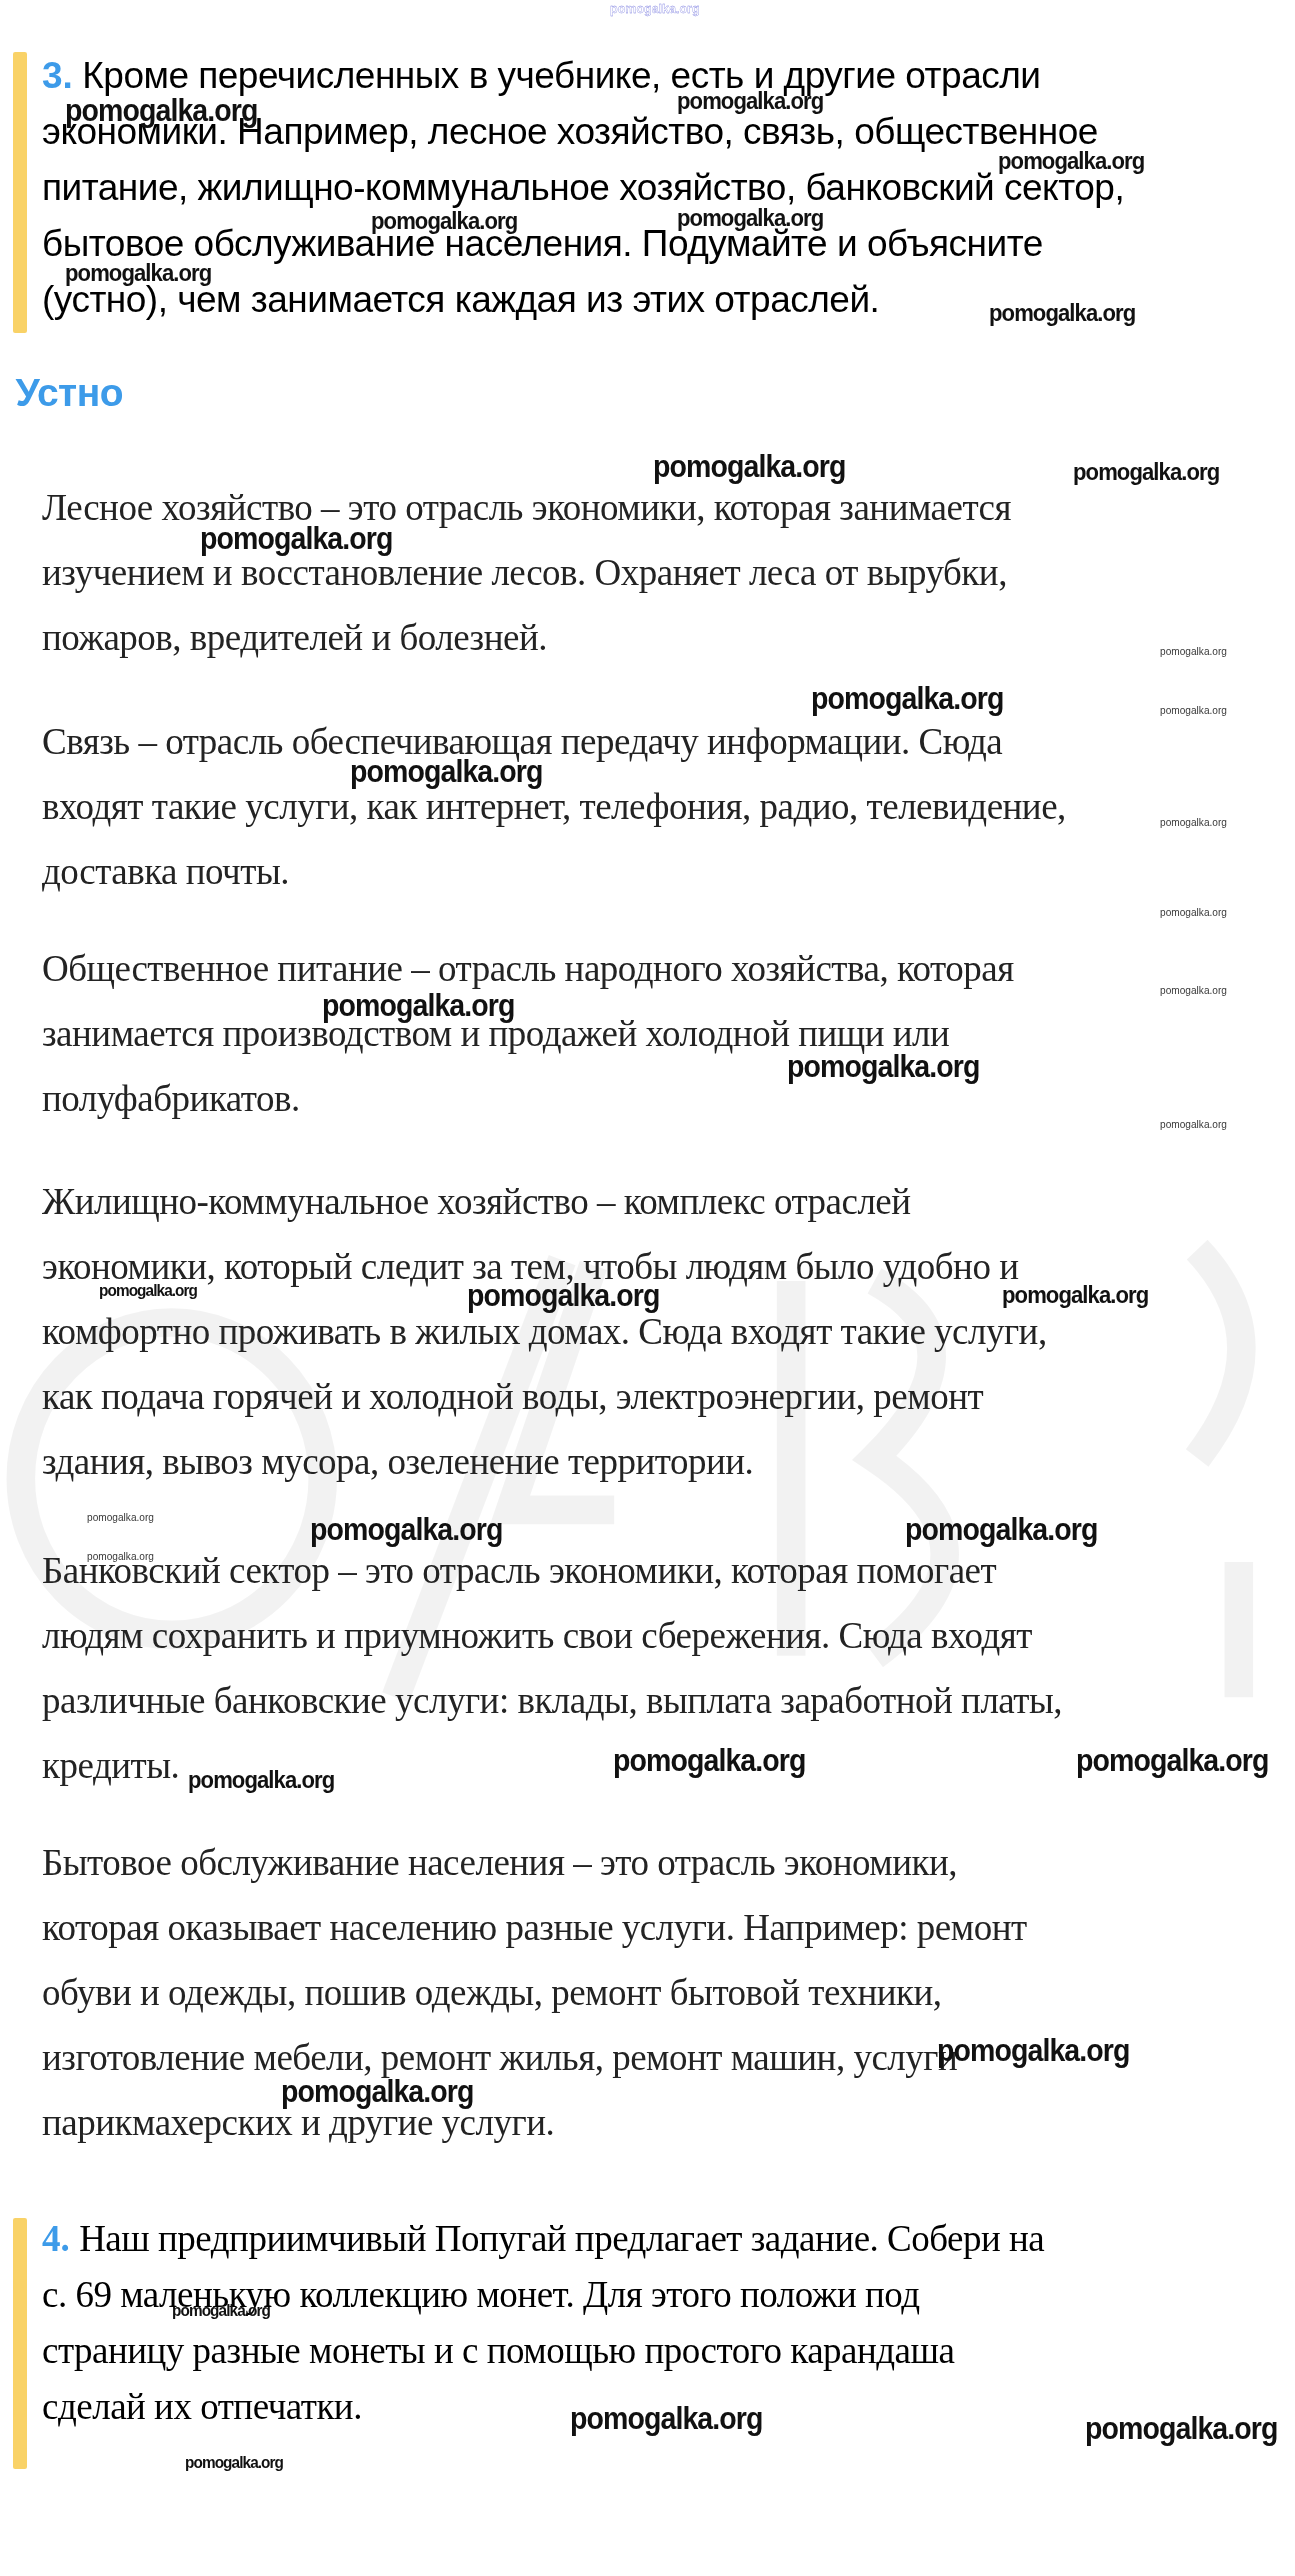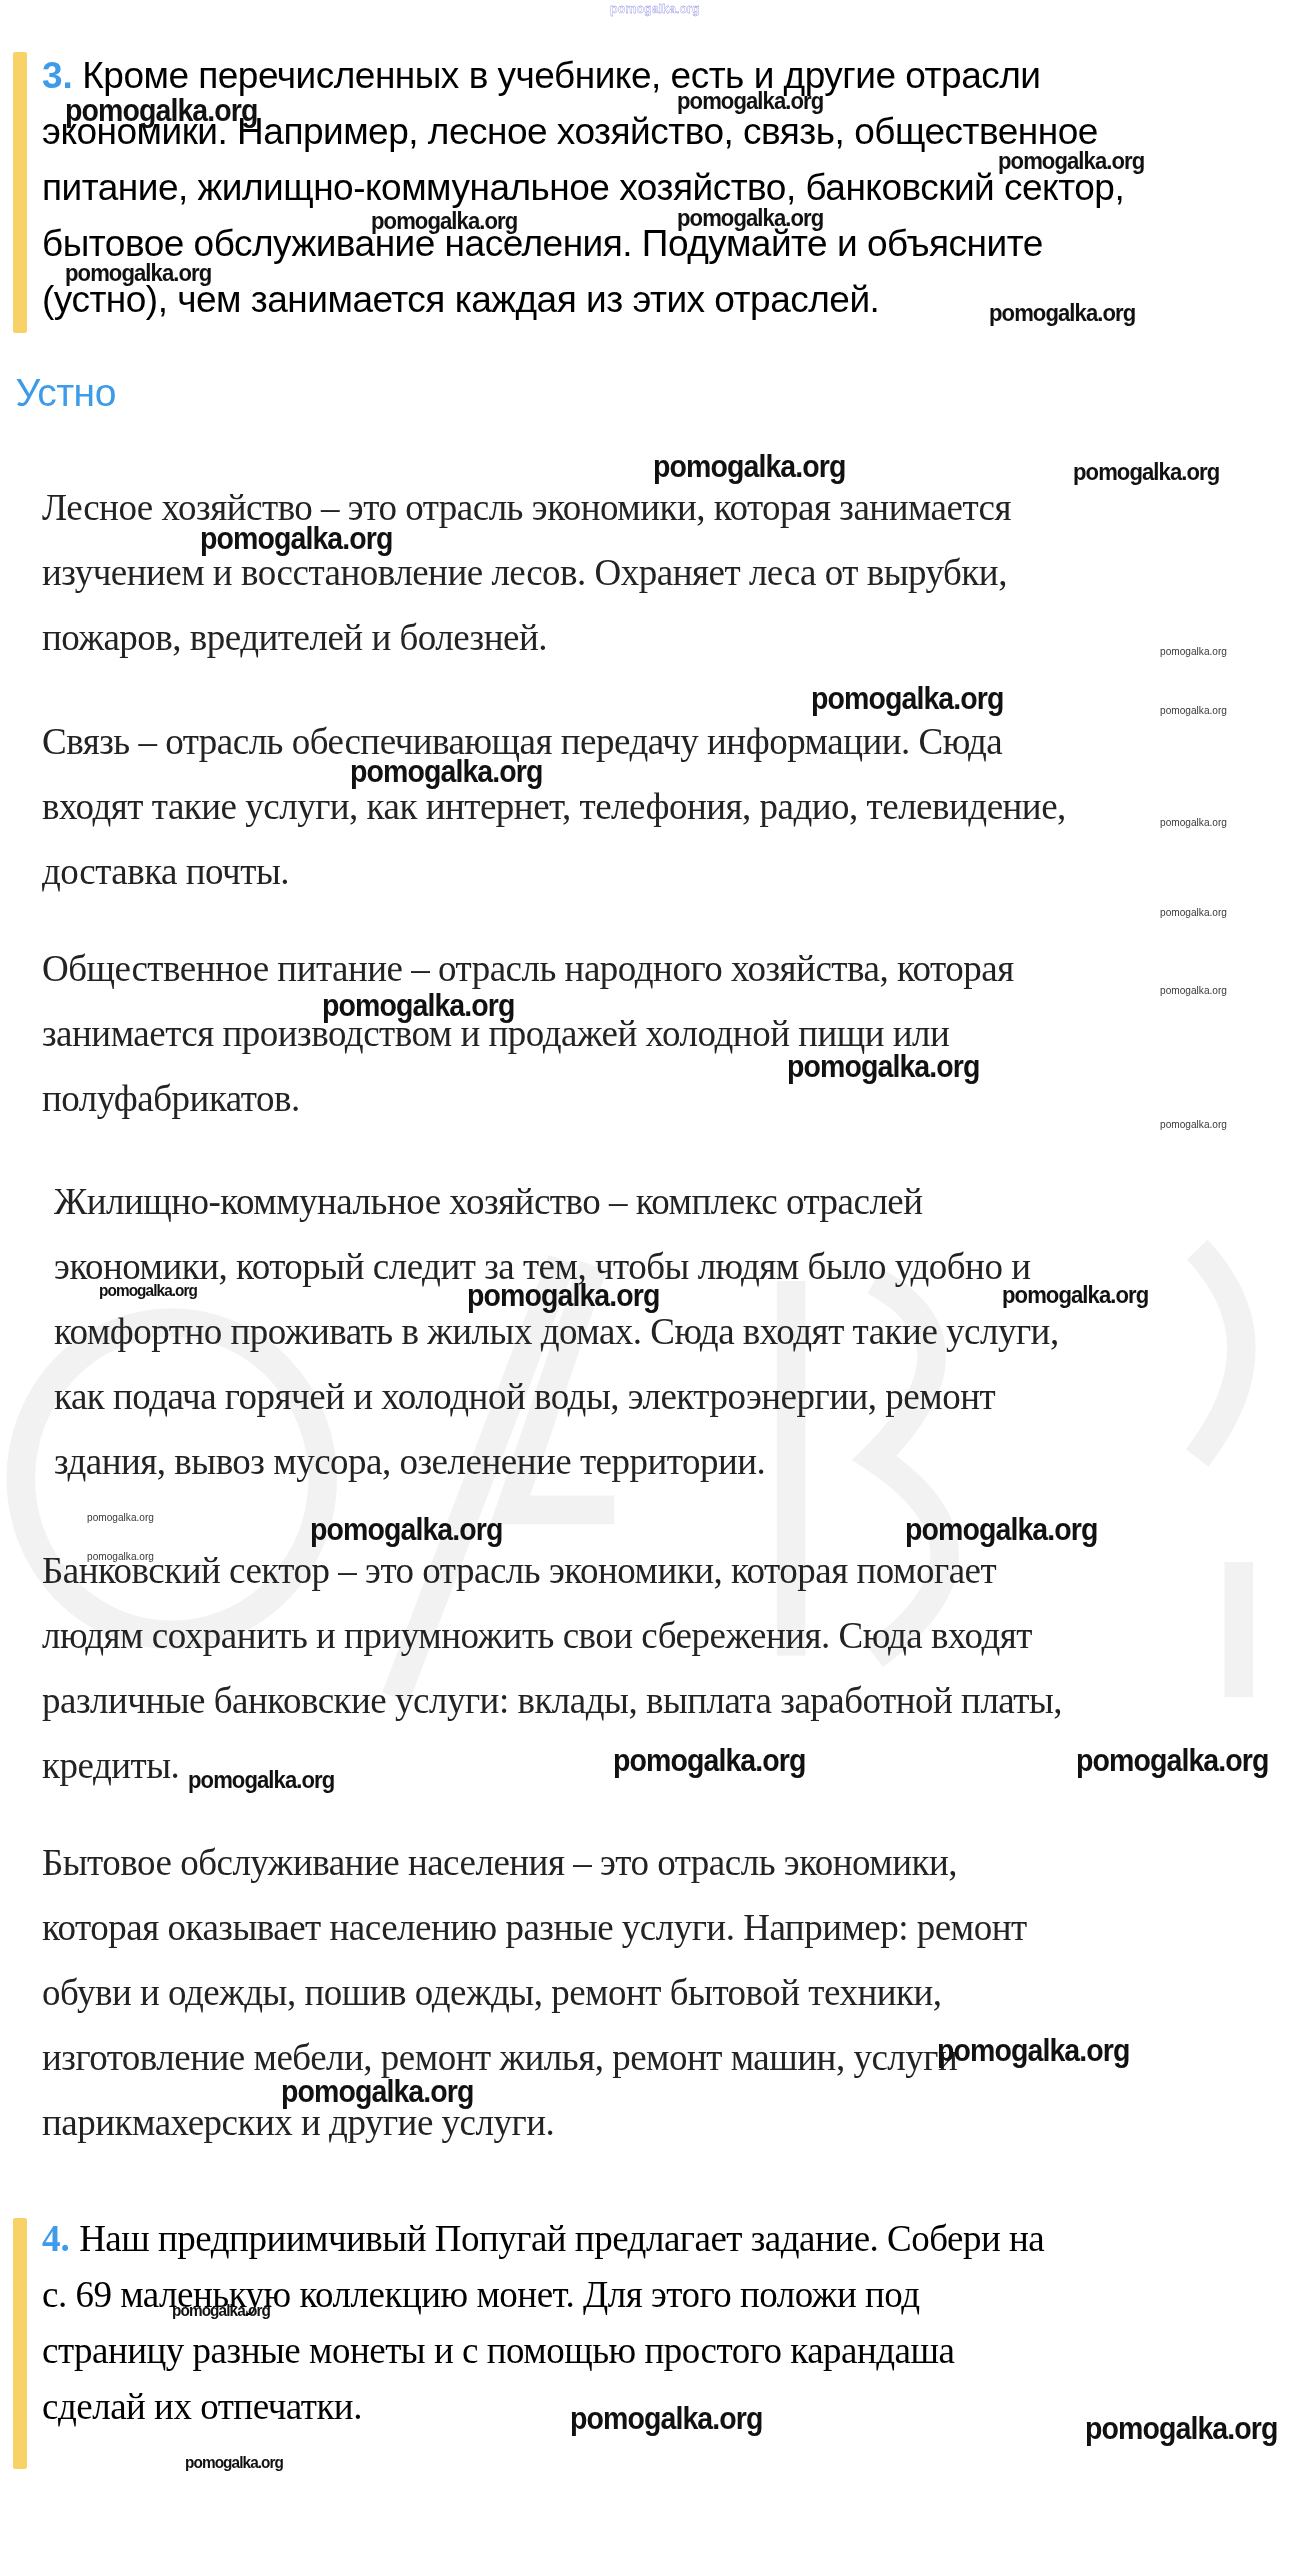--- a/index.html
+++ b/index.html
@@ -8,21 +8,21 @@
     background:#ffffff;
     font-family:"Liberation Sans", sans-serif;
     color:#232323;
   }
   
   .qblock{position:absolute;left:42px;width:1218px;}
   .qbar{position:absolute;left:13px;width:14px;background:#F9D267;border-radius:2.1px;}
   .qtext{font-size:37px;line-height:56px;letter-spacing:-0.5px;white-space:pre-line;color:#000000;}
   .qnum{color:#3D9BE9;font-weight:700;font-size:37px;margin-right:9.4px;}
   
-  .heading{position:absolute;left:15.6px;top:371px;font-size:39px;font-weight:400;color:#3D9BE9;letter-spacing:-0.5px;}
+  .heading{position:absolute;left:15.6px;top:371px;font-size:39px;font-weight:700;color:#3D9BE9;letter-spacing:-0.5px;}
   
   .answer{position:absolute;left:42px;width:1218px;font-size:37px;line-height:65px;letter-spacing:-0.5px;white-space:pre-line;color:#232323;font-family:Liberation Serif, serif;}
   
   .wm{position:absolute;color:#111111;font-weight:700;letter-spacing:-1px;white-space:nowrap;transform:scaleX(.92);transform-origin:left top;}
   .wm-lg{font-size:31px;}
   .wm-md{font-size:24px;}
   .wm-sm{font-size:16.7px;font-weight:600;}
   .wm-xs{font-size:11px;font-weight:400;letter-spacing:0;color:#3a3a3a;}
   .wm-top{position:absolute;left:610px;top:2.1px;font-size:12.5px;font-weight:700;color:#5557D6;opacity:.85;letter-spacing:0;
           -webkit-text-stroke:0.3px #5557D6;color:transparent;}
@@ -59,21 +59,21 @@
 
 <div class="answer" style="top:475px;">Лесное хозяйство – это отрасль экономики, которая занимается
 изучением и восстановление лесов. Охраняет леса от вырубки,
 пожаров, вредителей и болезней.</div>
 <div class="answer" style="top:709px;">Связь – отрасль обеспечивающая передачу информации. Сюда
 входят такие услуги, как интернет, телефония, радио, телевидение,
 доставка почты.</div>
 <div class="answer" style="top:936px;">Общественное питание – отрасль народного хозяйства, которая
 занимается производством и продажей холодной пищи или
 полуфабрикатов.</div>
-<div class="answer" style="top:1169px;margin-left:12px;">Жилищно-коммунальное хозяйство – комплекс отраслей
+<div class="answer" style="top:1169px;">Жилищно-коммунальное хозяйство – комплекс отраслей
 экономики, который следит за тем, чтобы людям было удобно и
 комфортно проживать в жилых домах. Сюда входят такие услуги,
 как подача горячей и холодной воды, электроэнергии, ремонт
 здания, вывоз мусора, озеленение территории.</div>
 <div class="answer" style="top:1538px;">Банковский сектор – это отрасль экономики, которая помогает
 людям сохранить и приумножить свои сбережения. Сюда входят
 различные банковские услуги: вклады, выплата заработной платы,
 кредиты.</div>
 <div class="answer" style="top:1830px;">Бытовое обслуживание населения – это отрасль экономики,
 которая оказывает населению разные услуги. Например: ремонт

